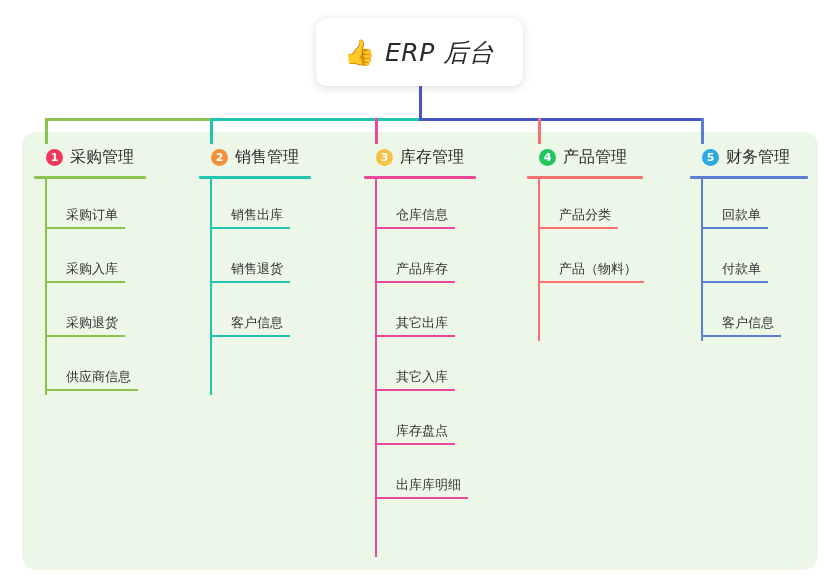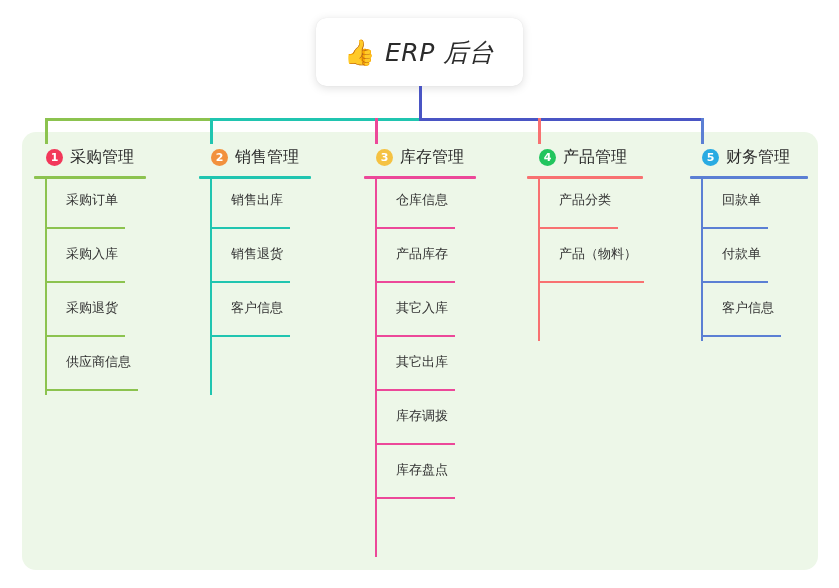--- a/index.html
+++ b/index.html
@@ -71,21 +71,21 @@
   }
   .branch-body{position:relative;}
   .spine{
     position:absolute;left:11px;top:0;width:2px;
   }
   .leaf{
     position:relative;
     height:54px;
   }
   .leaf-text{
-    position:absolute;left:32px;bottom:24px;
+    position:absolute;left:32px;bottom:9px;
     font-size:13px;color:#333333;white-space:nowrap;
   }
   .leaf-rule{
     position:absolute;left:11px;bottom:4px;height:2px;
   }
 </style>
 </head>
 <body>
 
 <div id="mindmap">
@@ -168,34 +168,34 @@
           <div class="spine" style="background: rgb(236, 72, 153); height: 378px;"></div>
           <div class="leaf">
             <div class="leaf-text">仓库信息</div>
             <div class="leaf-rule" style="background: rgb(236, 72, 153); width: 79.8px;"></div>
           </div>
           <div class="leaf">
             <div class="leaf-text">产品库存</div>
             <div class="leaf-rule" style="background: rgb(236, 72, 153); width: 79.8px;"></div>
           </div>
           <div class="leaf">
+            <div class="leaf-text">其它出库</div>
+            <div class="leaf-rule" style="background: rgb(236, 72, 153); width: 79.8px;"></div>
+          </div>
+          <div class="leaf">
             <div class="leaf-text">其它入库</div>
             <div class="leaf-rule" style="background: rgb(236, 72, 153); width: 79.8px;"></div>
           </div>
           <div class="leaf">
-            <div class="leaf-text">其它出库</div>
-            <div class="leaf-rule" style="background: rgb(236, 72, 153); width: 79.8px;"></div>
-          </div>
-          <div class="leaf">
-            <div class="leaf-text">库存调拨</div>
-            <div class="leaf-rule" style="background: rgb(236, 72, 153); width: 79.8px;"></div>
-          </div>
-          <div class="leaf">
             <div class="leaf-text">库存盘点</div>
             <div class="leaf-rule" style="background: rgb(236, 72, 153); width: 79.8px;"></div>
+          </div>
+          <div class="leaf">
+            <div class="leaf-text">出库库明细</div>
+            <div class="leaf-rule" style="background: rgb(236, 72, 153); width: 93px;"></div>
           </div>
         </div>
       </div>
       <div class="branch" style="left: 527px;">
         <div class="branch-head">
           <span class="badge" style="background: rgb(34, 197, 94);">4</span>
           <span class="branch-title">产品管理</span>
         </div>
         <div class="head-rule" style="width: 116px; background: rgb(248, 113, 113);"></div>
         <div class="branch-body">

